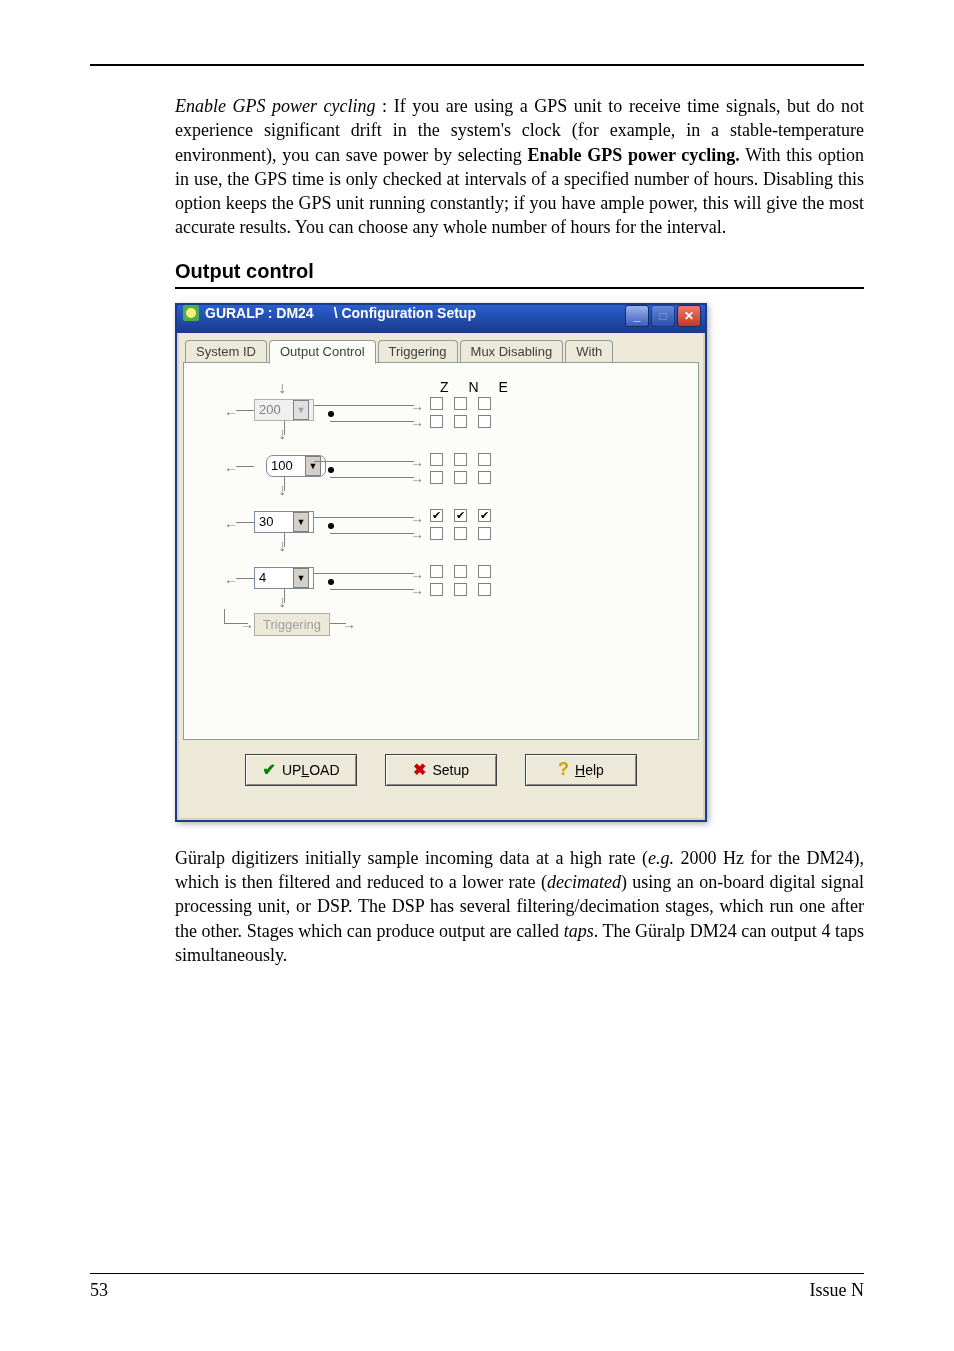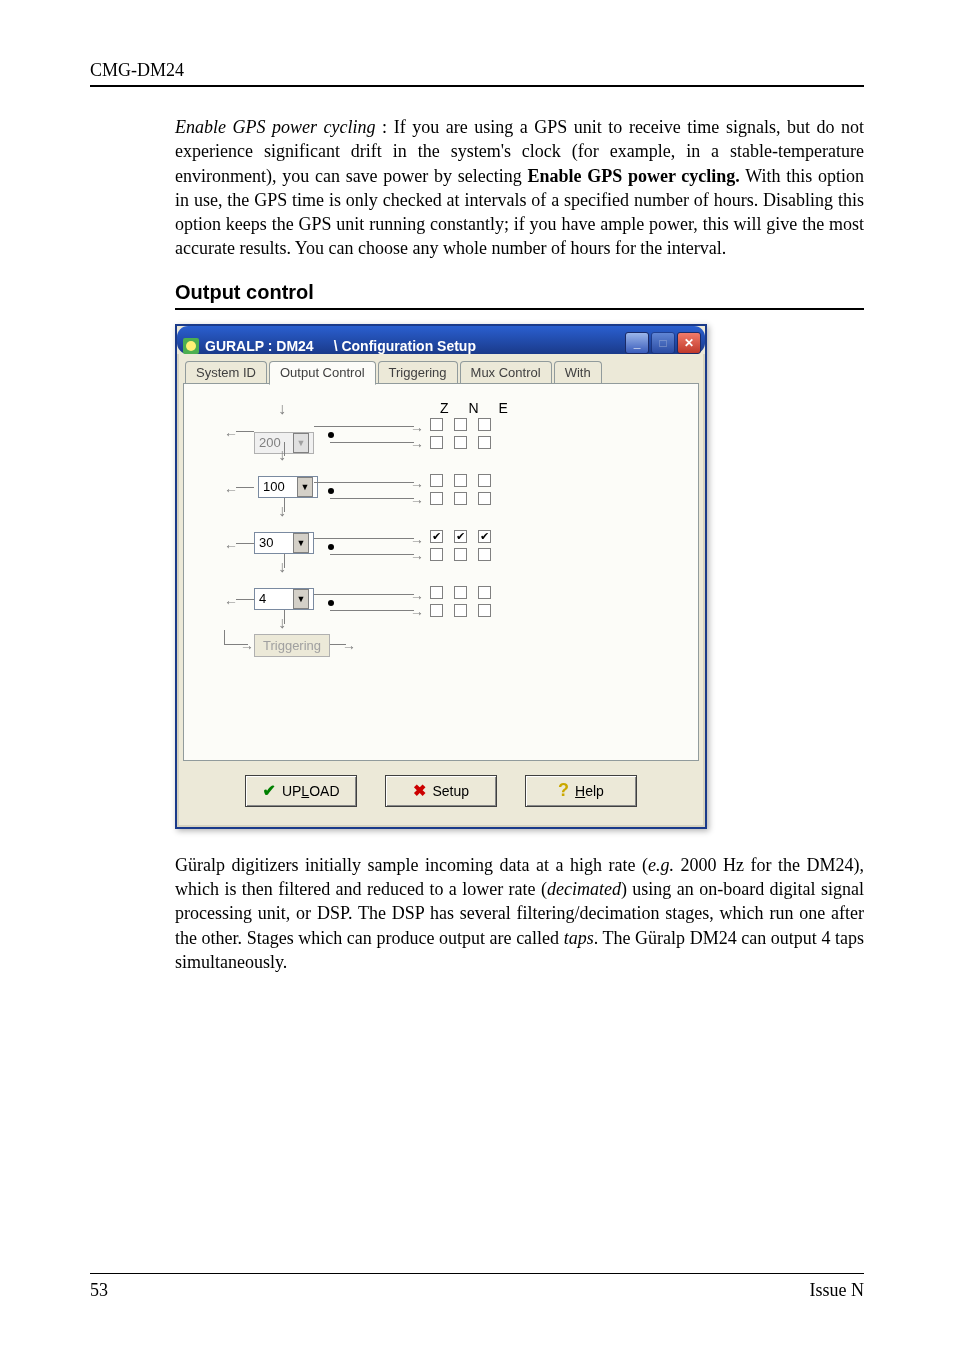--- a/index.html
+++ b/index.html
@@ -47,26 +47,25 @@
     width: 528px;
     margin: 10px 0 24px 0;
     border: 2px solid #1a3a8a;
     background: #ece9d8;
     font-family: Tahoma, Arial, sans-serif;
     font-size: 13px;
     box-shadow: 2px 2px 6px rgba(0,0,0,0.3);
   }
   .titlebar {
     display: flex;
-    align-items: flex-end;
+    align-items: flex-start;
     height: 28px;
     background: linear-gradient(to bottom, #2a5fd0 0%, #1a3a8a 100%);
     color: #fff;
     padding: 0 4px 0 6px;
-    border-radius: 11px;
   }
   .title-icon {
     width: 16px; height: 16px;
     background: #4caf50;
     border-radius: 2px;
     margin-right: 6px;
     position: relative;
   }
   .title-icon::after {
     content: "";
@@ -84,21 +83,21 @@
     background: linear-gradient(to bottom, #9bb6ea, #3a5cbb);
     border: 1px solid #1a2a66;
     border-radius: 3px;
     color: #fff;
     display: flex; align-items: center; justify-content: center;
     font-weight: bold; font-size: 12px;
   }
   .win-btn.close { background: linear-gradient(to bottom, #f07b6a, #c0392b); }
   .win-btn.disabled { opacity: 0.5; }
 
-  .client { background: #ece9d8; padding: 4px 4px 0 4px; border: 2px solid #d7d3c0; border-top: none; }
+  .client { background: #ece9d8; padding: 4px 4px 14px 4px; border: 2px solid #d7d3c0; border-top: none; }
   .tabs-row { display: flex; align-items: flex-end; height: 24px; margin: 2px 2px -1px 2px; position: relative; }
   .tab {
     padding: 3px 10px 4px 10px;
     background: #ece9d8;
     border: 1px solid #919b9c;
     border-bottom: none;
     border-radius: 4px 4px 0 0;
     margin-right: 2px;
     color: #404040;
     font-size: 13px;
@@ -169,24 +168,20 @@
     bottom: 50px;
     left: 90px; right: 90px;
   }
   .footer hr { border:none; border-top:1px solid #000; margin-bottom: 6px; }
   .footer-row { display:flex; justify-content:space-between; font-size:18px; }
 </style>
 </head>
 <body>
 
 <div class="page">
-  <div class="header-row">
-    <span>CMG-DM24</span>
-    <span></span>
-  </div>
   <hr class="header-rule">
 
   <div class="body-col">
 
     <p class="body-text">
       <span class="italic">Enable GPS power cycling</span><span> : If you are using a GPS unit to receive time signals, but do not experience significant drift in the system's clock (for example, in a stable-temperature environment), you can save power by selecting </span><span class="bold">Enable GPS power cycling.</span><span> With this option in use, the GPS time is only checked at intervals of a specified number of hours. Disabling this option keeps the GPS unit running constantly; if you have ample power, this will give the most accurate results. You can choose any whole number of hours for the interval.</span>
     </p>
 
     <div class="section-title">Output control</div>
     <hr class="section-rule">
@@ -202,33 +197,33 @@
           <div class="win-btn">_</div>
           <div class="win-btn disabled">□</div>
           <div class="win-btn close">✕</div>
         </div>
       </div>
       <div class="client">
         <div class="tabs-row">
           <div class="tab">System ID</div>
           <div class="tab active">Output Control</div>
           <div class="tab">Triggering</div>
-          <div class="tab">Mux Control</div>
+          <div class="tab">Mux Disabling</div>
           <div class="tab">With</div>
         </div>
         <div class="tabpanel">
           <div class="diagram">
 
             <span class="zne-label" style="left:238px; top:-2px;">Z  N  E</span>
 
             <span class="arrow-down" style="left:76px; top:-2px;">↓</span>
 
             <span class="arrow-right" style="left:22px; top:22px;">←</span>
             <div class="h-line" style="left:34px; top:29px; width:18px;"></div>
-            <div class="rate-box disabled" style="left:52px; top:30px;text-align:right;">
+            <div class="rate-box disabled" style="left:52px; top:18px;text-align:right;">
               <span>200</span>
                 <span class="dd">▼</span>
             </div>
             <div class="v-line" style="left:82px; top:40px; height:14px;"></div>
             <span class="arrow-down" style="left:76px; top:44px;">↓</span>
 
             <div class="h-line" style="left:112px; top:24px; width:100px;"></div>
             <span class="arrow-right" style="left:208px; top:17px;">→</span>
             <div class="dot" style="left:126px; top:30px;"></div>
             <div class="h-line" style="left:128px; top:40px; width:84px;"></div>
@@ -236,21 +231,21 @@
 
             <span class="cb" style="left:228px; top:16px;"></span>
             <span class="cb" style="left:252px; top:16px;"></span>
             <span class="cb" style="left:276px; top:16px;"></span>
             <span class="cb" style="left:228px; top:34px;"></span>
             <span class="cb" style="left:252px; top:34px;"></span>
             <span class="cb" style="left:276px; top:34px;"></span>
 
             <span class="arrow-right" style="left:22px; top:78px;">←</span>
             <div class="h-line" style="left:34px; top:85px; width:18px;"></div>
-            <div class="rate-box" style="left:56px; top:74px;">
+            <div class="rate-box" style="left:64px; top:74px;border-radius:7px;">
               <span>100</span>
                 <span class="dd">▼</span>
             </div>
             <div class="v-line" style="left:82px; top:96px; height:14px;"></div>
             <span class="arrow-down" style="left:76px; top:100px;">↓</span>
             <div class="h-line" style="left:112px; top:80px; width:100px;"></div>
             <span class="arrow-right" style="left:208px; top:73px;">→</span>
             <div class="dot" style="left:126px; top:86px;"></div>
             <div class="h-line" style="left:128px; top:96px; width:84px;"></div>
             <span class="arrow-right" style="left:208px; top:89px;">→</span>

